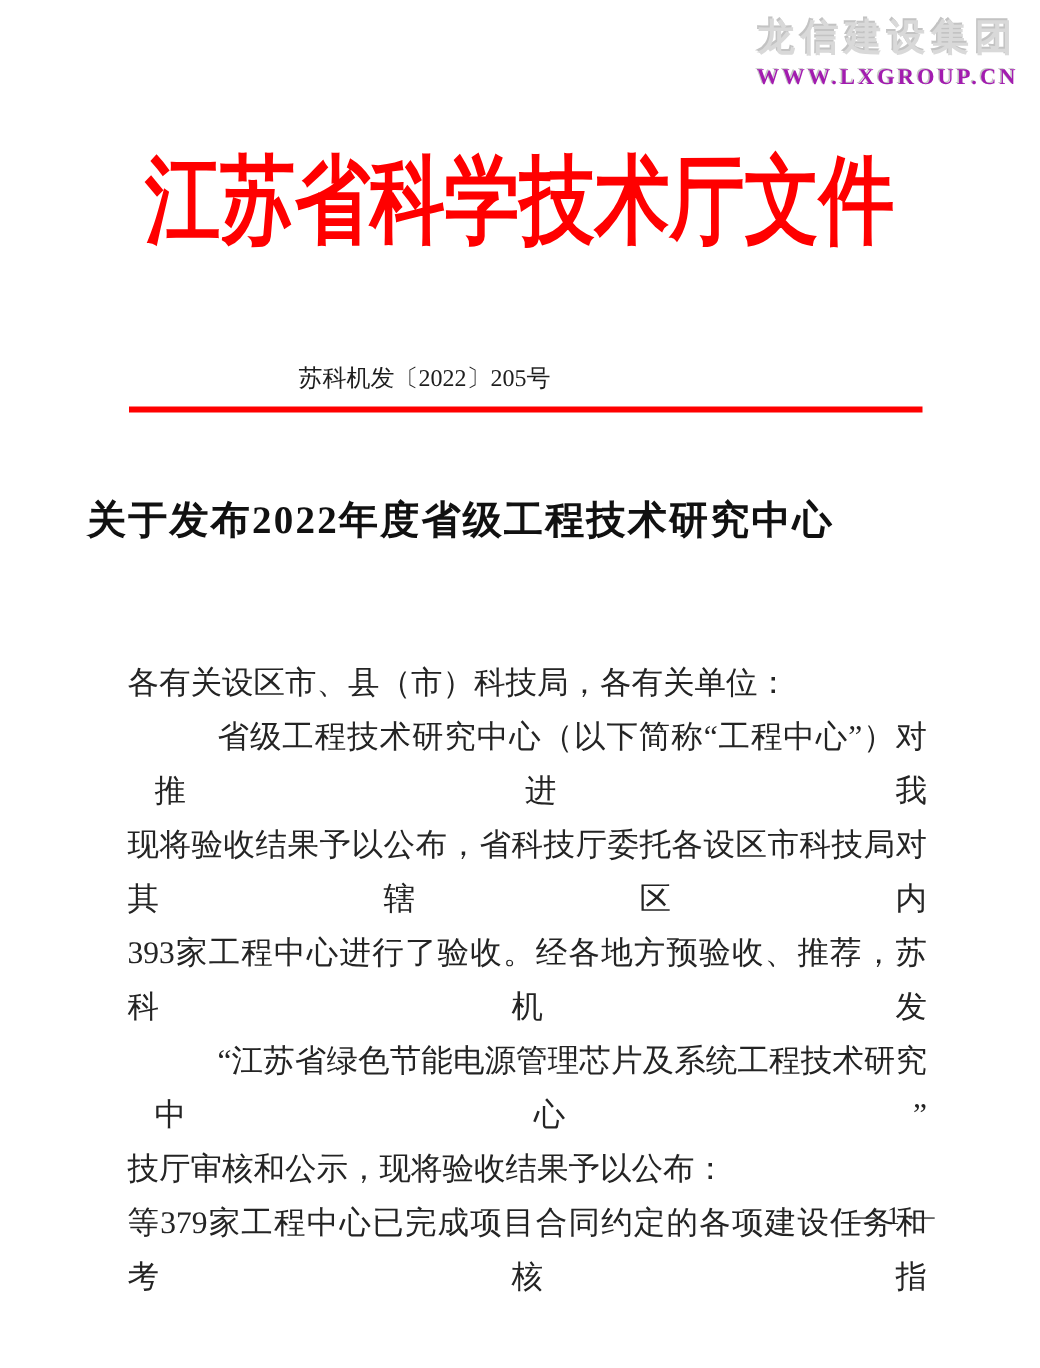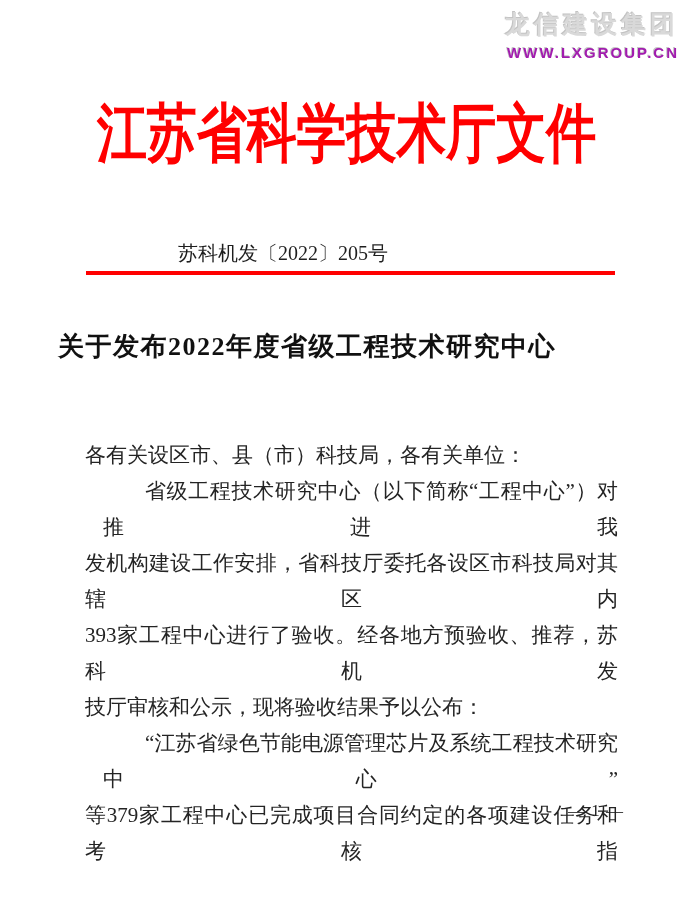--- a/index.html
+++ b/index.html
@@ -11,21 +11,21 @@
     overflow: hidden;
     font-family: "Liberation Serif", "DejaVu Serif", serif;
   }
 
   
   .watermark {
     position: absolute;
     top: 8px;
     right: 14px;
     text-align: right;
-    font-family: Liberation Sans, sans-serif;
+    font-family: Liberation Serif, serif;
     user-select: none;
   }
   .wm-company {
     font-size: 25px;
     font-weight: bold;
     letter-spacing: 4px;
     color: #d9d9d9;
     text-shadow: -1px -1px 0 #c3c3c3, 1px 1px 0 #ffffff, 2px 2px 1px #ffffff;
   }
   .wm-site {
@@ -53,21 +53,21 @@
     transform-origin: center top;
   }
 
   
   .docnum {
     position: absolute;
     top: 240px;
     left: 0;
     width: 566px;
     text-align: center;
-    font-size: 20px;
+    font-size: 16px;
     line-height: 26px;
     color: #1e1e1e;
   }
 
   
   .redline {
     position: absolute;
     top: 271px;
     left: 86px;
     width: 529px;
@@ -137,23 +137,23 @@
 
   <div class="redline"></div>
 
   <div class="title">
     <div>关于发布2022年度省级工程技术研究中心</div>
   </div>
 
   <div class="body-text">
     <div class="ln">各有关设区市、县（市）科技局，各有关单位：</div>
     <div class="ln indent fill">省级工程技术研究中心（以下简称“工程中心”）对推进我</div>
-    <div class="ln fill">发机构建设工作安排，省科技厅委托各设区市科技局对其辖区内</div>
+    <div class="ln fill">现将验收结果予以公布，省科技厅委托各设区市科技局对其辖区内</div>
     <div class="ln fill">393家工程中心进行了验收。经各地方预验收、推荐，苏科机发</div>
+    <div class="ln indent fill">“江苏省绿色节能电源管理芯片及系统工程技术研究中心”</div>
     <div class="ln">技厅审核和公示，现将验收结果予以公布：</div>
-    <div class="ln indent fill">“江苏省绿色节能电源管理芯片及系统工程技术研究中心”</div>
     <div class="ln fill">等379家工程中心已完成项目合同约定的各项建设任务和考核指</div>
 
   </div>
 
   <div class="pagenum">— 1 —</div>
 
 </div>
 
 </body></html>

